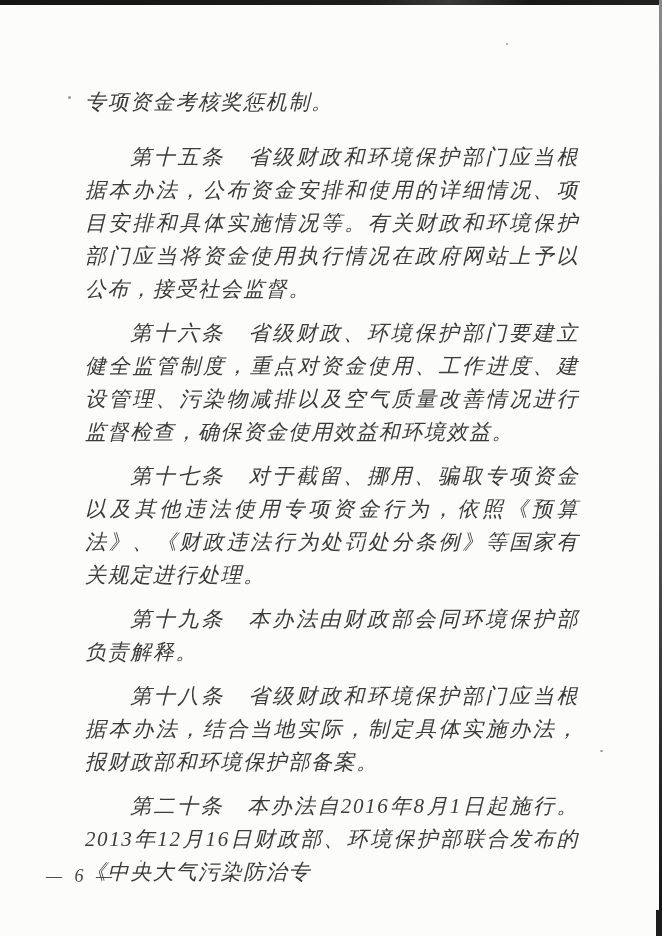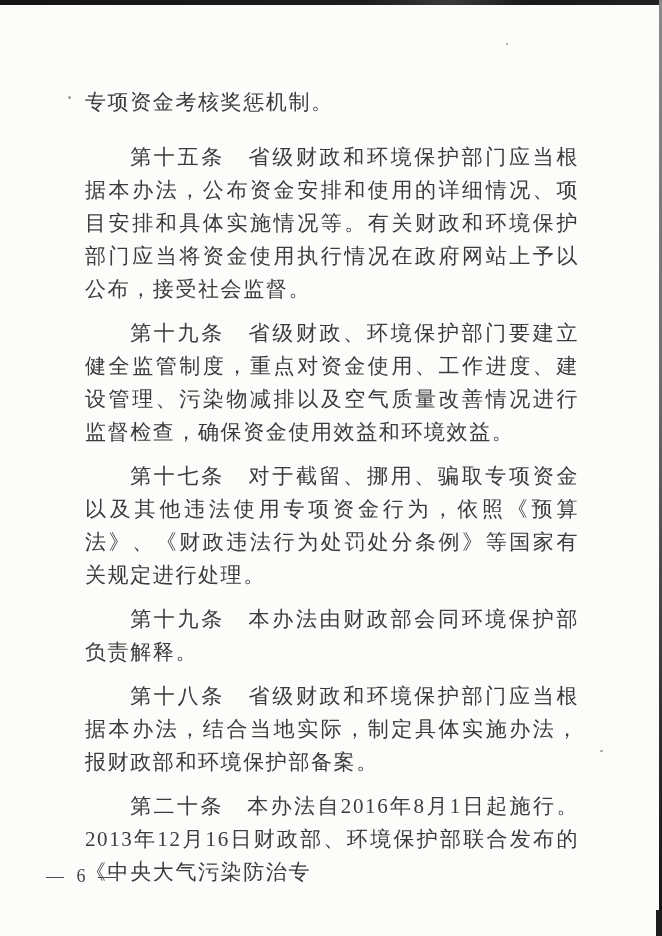--- a/index.html
+++ b/index.html
@@ -10,20 +10,21 @@
     width: 662px;
     height: 936px;
     position: relative;
     overflow: hidden;
     background: #fcfcfa;
     font-family: "Liberation Serif", "DejaVu Serif", serif;
   }
   .page {
     position: absolute;
     inset: 0;
+    font-style: italic;
   }
   
   .scan-edge-top {
     position: absolute;
     top: 0; left: 0;
     width: 100%;
     height: 5px;
     background: linear-gradient(to right,
       #151515 0%, #1d1d1d 55%, #3a3a3a 68%, #191919 80%, #222 100%);
   }
@@ -91,21 +92,21 @@
   <div class="scan-edge-right"></div>
   <div class="scan-corner-br"></div>
   <div class="scan-speck speck-1"></div>
   <div class="scan-speck speck-2"></div>
   <div class="scan-speck speck-3"></div>
   <div class="scan-speck speck-4"></div>
 
   <div class="content" style="color: rgb(59, 59, 59);">
     <p class="continuation">专项资金考核奖惩机制。</p>
     <p class="indent">第十五条　省级财政和环境保护部门应当根据本办法，公布资金安排和使用的详细情况、项目安排和具体实施情况等。有关财政和环境保护部门应当将资金使用执行情况在政府网站上予以公布，接受社会监督。</p>
-    <p class="indent">第十九条　省级财政、环境保护部门要建立健全监管制度，重点对资金使用、工作进度、建设管理、污染物减排以及空气质量改善情况进行监督检查，确保资金使用效益和环境效益。</p>
+    <p class="indent">第十六条　省级财政、环境保护部门要建立健全监管制度，重点对资金使用、工作进度、建设管理、污染物减排以及空气质量改善情况进行监督检查，确保资金使用效益和环境效益。</p>
     <p class="indent">第十七条　对于截留、挪用、骗取专项资金以及其他违法使用专项资金行为，依照《预算法》、《财政违法行为处罚处分条例》等国家有关规定进行处理。</p>
     <p class="indent">第十九条　本办法由财政部会同环境保护部负责解释。</p>
     <p class="indent">第十八条　省级财政和环境保护部门应当根据本办法，结合当地实际，制定具体实施办法，报财政部和环境保护部备案。</p>
     <p class="indent">第二十条　本办法自2016年8月1日起施行。2013年12月16日财政部、环境保护部联合发布的《中央大气污染防治专</p>
   </div>
 
   <div class="page-number">— 6 —</div>
 
 </div>
 

